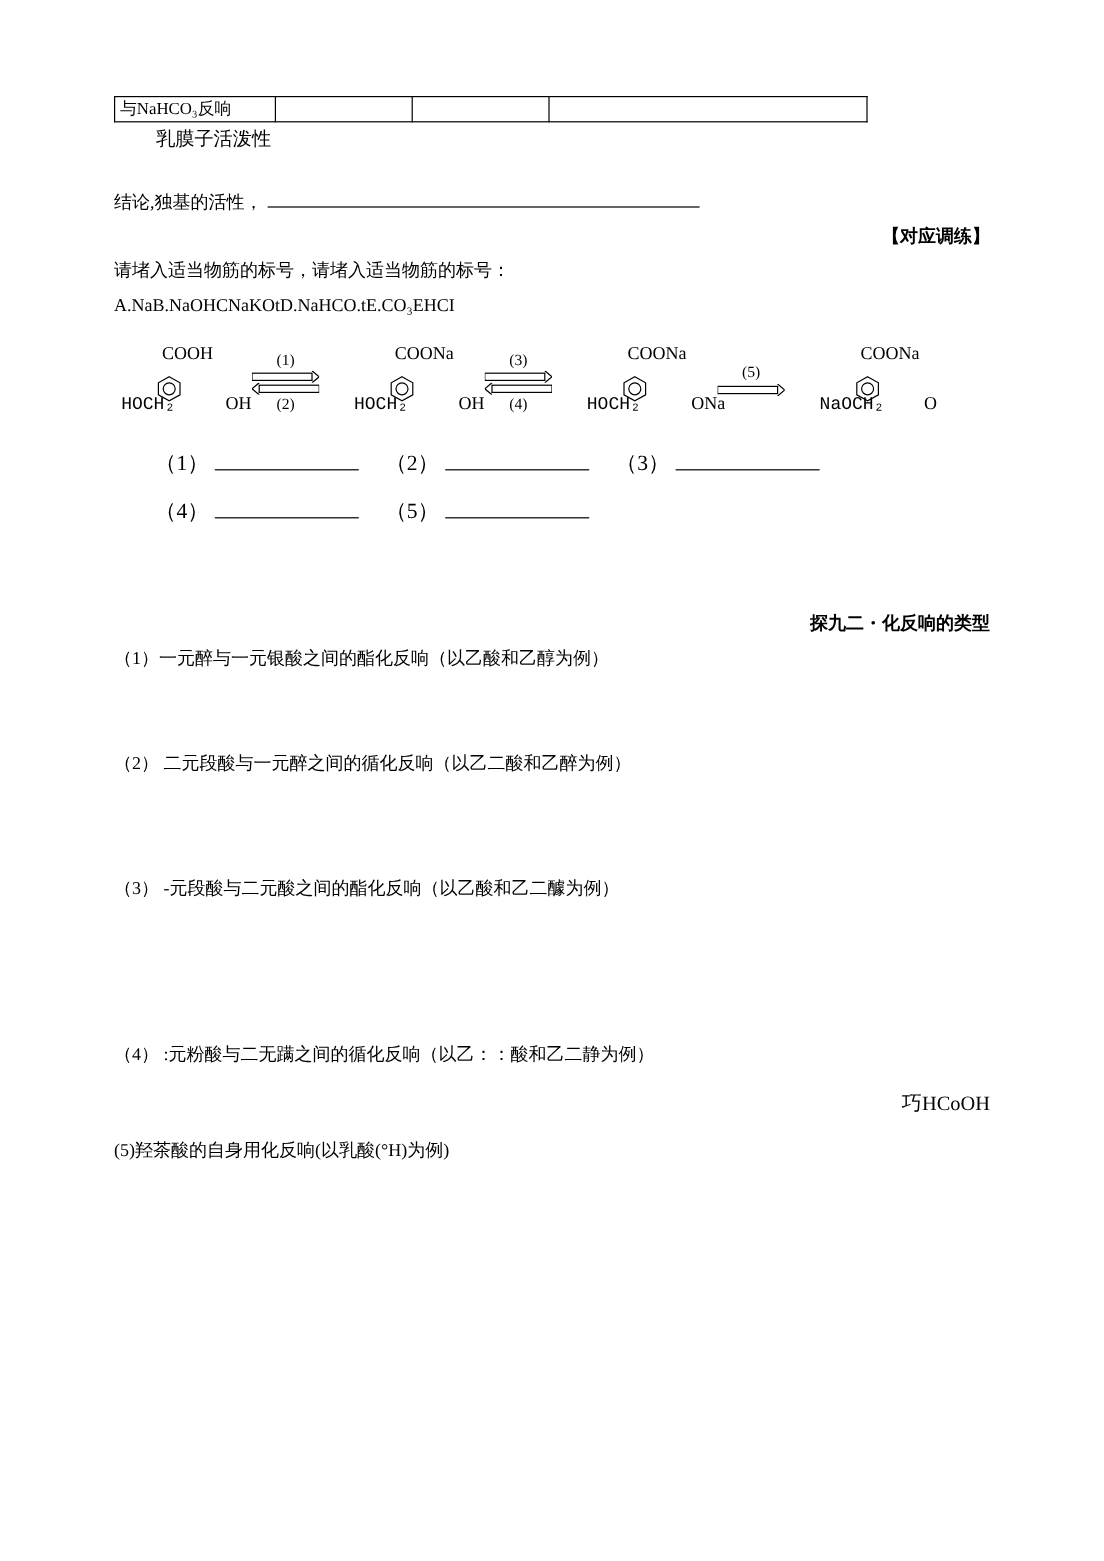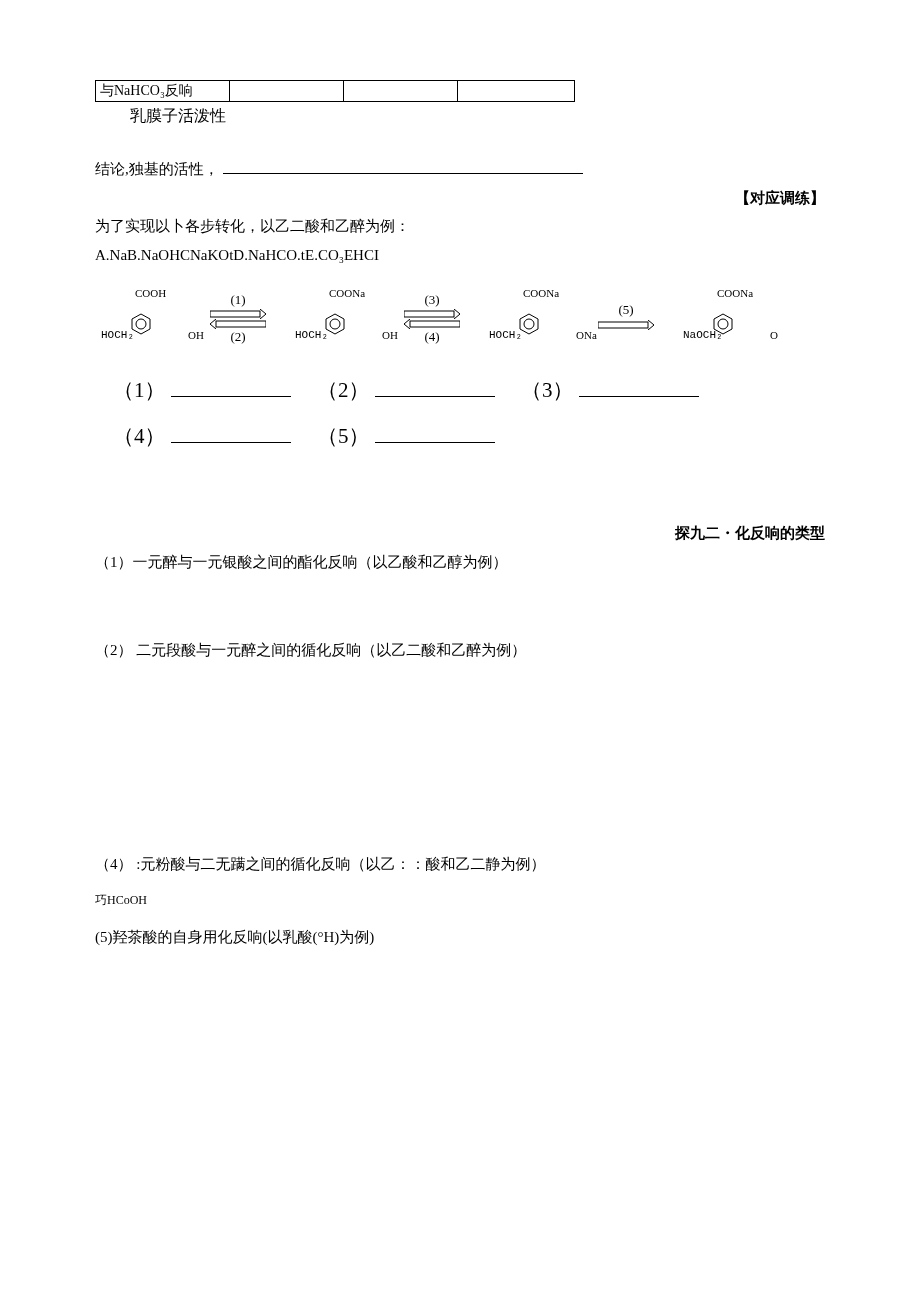--- a/index.html
+++ b/index.html
@@ -9,21 +9,21 @@
     font-family: "SimSun", "宋体", serif;
     font-size: 15px;
     color: #000;
     width: 920px;
   }
   .page {
     padding: 80px 95px 40px 95px;
   }
   table.tbl {
     border-collapse: collapse;
-    width: 480px;
+    width: 628px;
     margin-bottom: 4px;
   }
   table.tbl td {
     border: 1px solid #000;
     height: 18px;
     font-size: 14px;
     padding: 1px 4px;
     vertical-align: middle;
   }
   .col1 { width: 125px; }
@@ -61,21 +61,21 @@
     display: flex;
     align-items: center;
     gap: 6px;
     margin: 18px 0 18px -10px;
   }
   .mol {
     position: relative;
     width: 112px;
     height: 62px;
     font-family: "Times New Roman", serif;
-    font-size: 11px;
+    font-size: 15px;
   }
   .mol .ring {
     position: absolute;
     top: 26px;
     left: 45px;
   }
   .mol .lbl-top {
     position: absolute;
     top: 0px;
     left: 50px;
@@ -101,31 +101,31 @@
   .arrows .num-top { margin-bottom: 1px; }
   .arrows svg { display:block; margin: 0 auto; }
   .single-arrow {
     width: 70px;
     text-align: center;
     font-family: "Times New Roman", serif;
     font-size: 13px;
   }
   .blanks-row {
     font-family: "Times New Roman", serif;
-    font-size: 21px;
-    margin-left: 18px;
+    font-size: 18px;
+    margin-left: 34px;
     line-height: 2.2;
   }
   .blanks-row span.paren {
     font-family: "SimSun", serif;
   }
   .formula-center {
-    text-align: left;
-    font-family: "Times New Roman", serif;
-    font-size: 12px;
+    text-align: right;
+    font-family: "Times New Roman", serif;
+    font-size: 17px;
     margin: 14px 0;
   }
 </style>
 </head>
 <body>
 
 <div class="page">
 
   <table class="tbl">
     <tbody>
@@ -141,21 +141,21 @@
 
   <div class="gap-m"></div>
 
   <p class="line">
     <span>结论,独基的活性，</span>
     <span class="underline-long"></span>
   </p>
 
   <p class="line bold">【对应调练】</p>
 
-  <p class="line">为了实现以卜各步转化，以乙二酸和乙醉为例：</p>
+  <p class="line">请堵入适当物筋的标号，请堵入适当物筋的标号：</p>
 
   <p class="line" style="font-family:'Times New Roman',serif;">A.NaB.NaOHCNaKOtD.NaHCO.tE.CO₃EHCI</p>
 
   <div class="reaction-diagram">
 
     <div class="mol">
       <div class="lbl-top">COOH</div>
       <div class="ring">
         <svg width="22" height="22">
             <polygon points="11,1 20,6 20,16 11,21 2,16 2,6" fill="none" stroke="#000" stroke-width="1"></polygon>
@@ -254,20 +254,21 @@
   <div class="gap-l"></div>
 
   <p class="line bold">探九二・化反响的类型</p>
 
   <p class="line">（1）一元醉与一元银酸之间的酯化反响（以乙酸和乙醇为例）</p>
   <div class="gap-l"></div>
 
   <p class="line">（2） 二元段酸与一元醉之间的循化反响（以乙二酸和乙醉为例）</p>
   <div style="height:75px;"></div>
 
+  <p class="line">（3） -元段酸与二元酸之间的酯化反响（以乙酸和乙二醵为例）</p>
   <div class="gap-xl"></div>
 
   <p class="line">（4） :元粉酸与二无蹒之间的循化反响（以乙：：酸和乙二静为例）</p>
 
   <div class="formula-center">巧HCoOH</div>
 
   <p class="line">(5)羟茶酸的自身用化反响(以乳酸(°H)为例)</p>
 
 </div>
 

